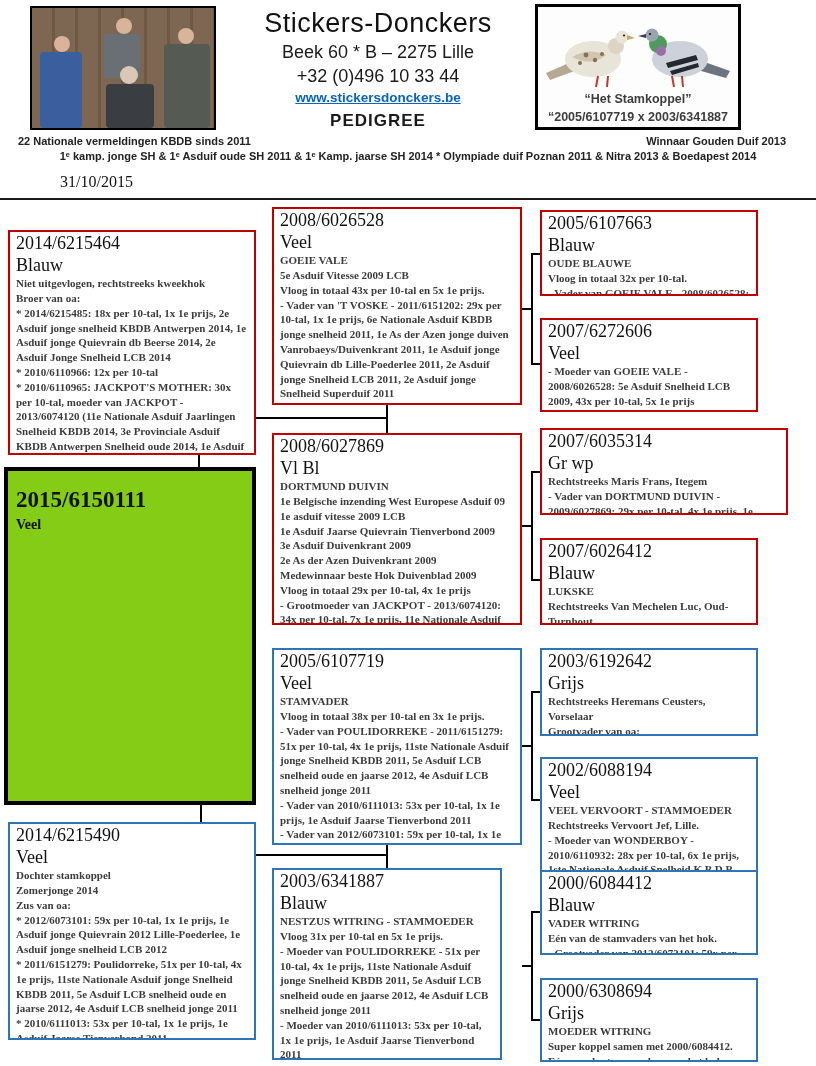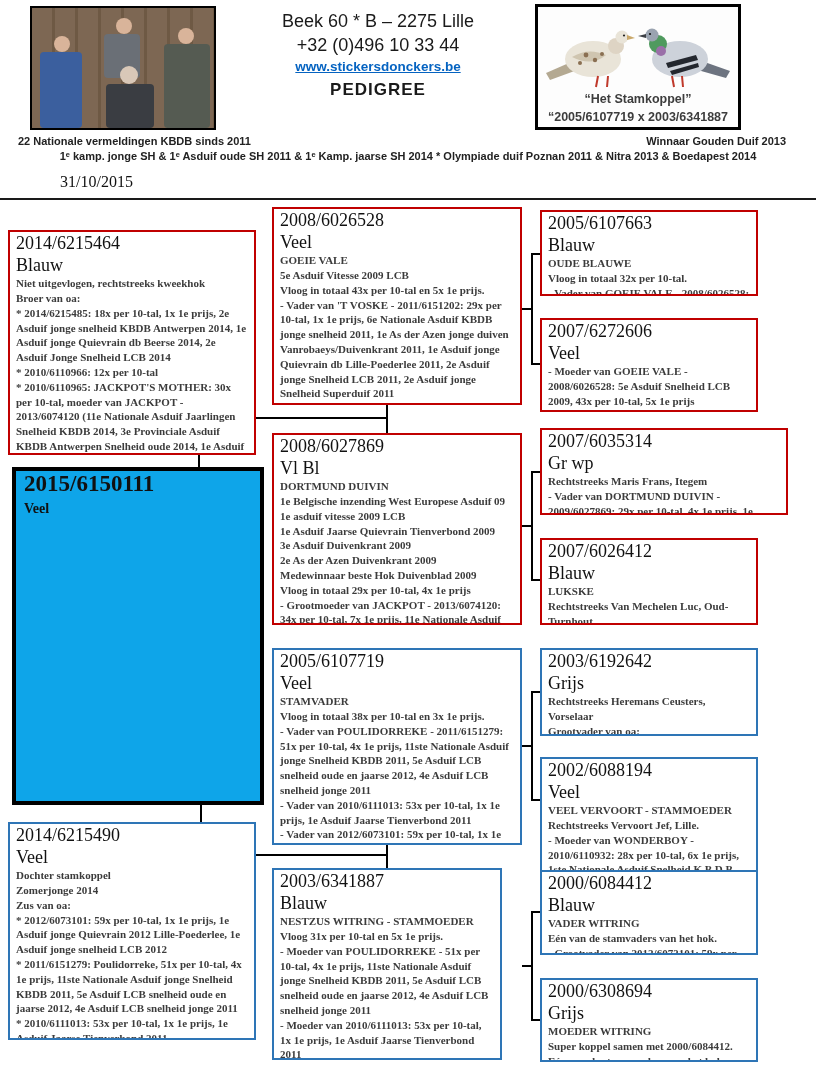--- a/index.html
+++ b/index.html
@@ -31,22 +31,22 @@
 
   
   .pbox{position:absolute;box-sizing:border-box;background:#fff;padding:1px 6px 2px;overflow:hidden;}
   .paternal{border:2px solid #C00000;}
   .maternal{border:2px solid #2E75B6;}
   .phead{display:flex;justify-content:space-between;align-items:baseline;
          font-family:"Liberation Serif",serif;font-size:18px;color:#111;line-height:1.2;flex-direction:column;}
   .pbody{font-family:"Liberation Serif",serif;font-size:11px;font-weight:700;line-height:14.8px;
          color:#3c3c3c;white-space:pre-line;}
 
-  .subject-box{position:absolute;left:12px;top:467px;width:252px;height:338px;background:#0ea5e9;
-         border:4px solid #000;box-sizing:border-box;padding:0 8px;}
+  .subject-box{position:absolute;left:4px;top:467px;width:252px;height:338px;background:#84cc16;
+         border:4px solid #000;box-sizing:border-box;padding:16px 8px;}
   .subject-ring{font-family:"Liberation Serif",serif;font-size:23px;font-weight:700;color:#111;}
   .subject-color{font-family:"Liberation Serif",serif;font-size:14px;font-weight:700;color:#111;margin-top:4px;}
 
   .b-father{left:8px;top:230px;width:248px;height:225px;}
   .b-mother{left:8px;top:822px;width:248px;height:218px;}
   .b-ff{left:272px;top:207px;width:250px;height:198px;}
   .b-fm{left:272px;top:433px;width:250px;height:192px;}
   .b-mf{left:272px;top:648px;width:250px;height:197px;}
   .b-mm{left:272px;top:868px;width:230px;height:192px;}
   .b-fff{left:540px;top:210px;width:218px;height:86px;}
@@ -70,20 +70,21 @@
     <div class="fig" style="left:8px;top:44px;width:42px;height:76px;background:#3b5f9e;"></div>
     <div class="head" style="left:84px;top:10px;"></div>
     <div class="fig" style="left:72px;top:26px;width:36px;height:44px;background:#6a6f76;"></div>
     <div class="head" style="left:146px;top:20px;"></div>
     <div class="fig" style="left:132px;top:36px;width:46px;height:84px;background:#555b52;"></div>
     <div class="head" style="left:88px;top:58px;width:18px;height:18px;background:#d9c8b8;"></div>
     <div class="fig" style="left:74px;top:76px;width:48px;height:44px;background:#3a3d42;"></div>
   </div>
 
   <div class="header-center">
+    <div class="loft-title">Stickers-Donckers</div>
     <div class="addr">Beek 60 * B – 2275 Lille</div>
     <div class="addr">+32 (0)496 10 33 44</div>
     <a class="hlink">www.stickersdonckers.be</a>
     <div class="doctype">PEDIGREE</div>
   </div>
 
   <div class="photo-pigeons">
     <svg width="200" height="95" viewBox="0 0 200 95" style="position:absolute;left:0;top:4px;">
 
       <polygon points="8,62 40,48 42,58 12,69" fill="#b4a992"></polygon>

